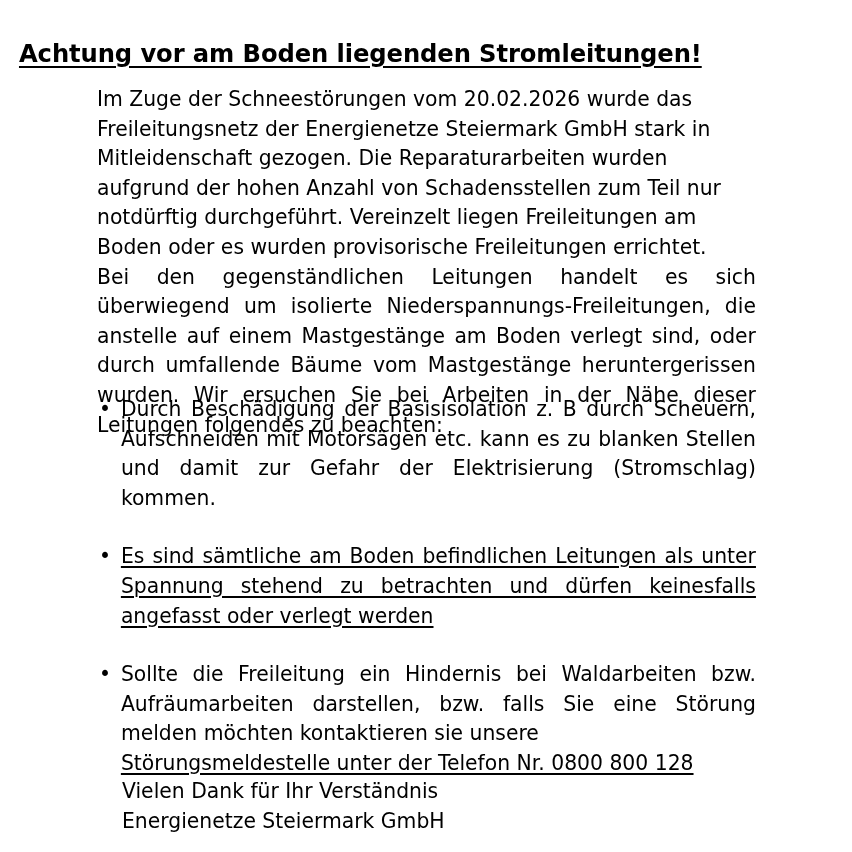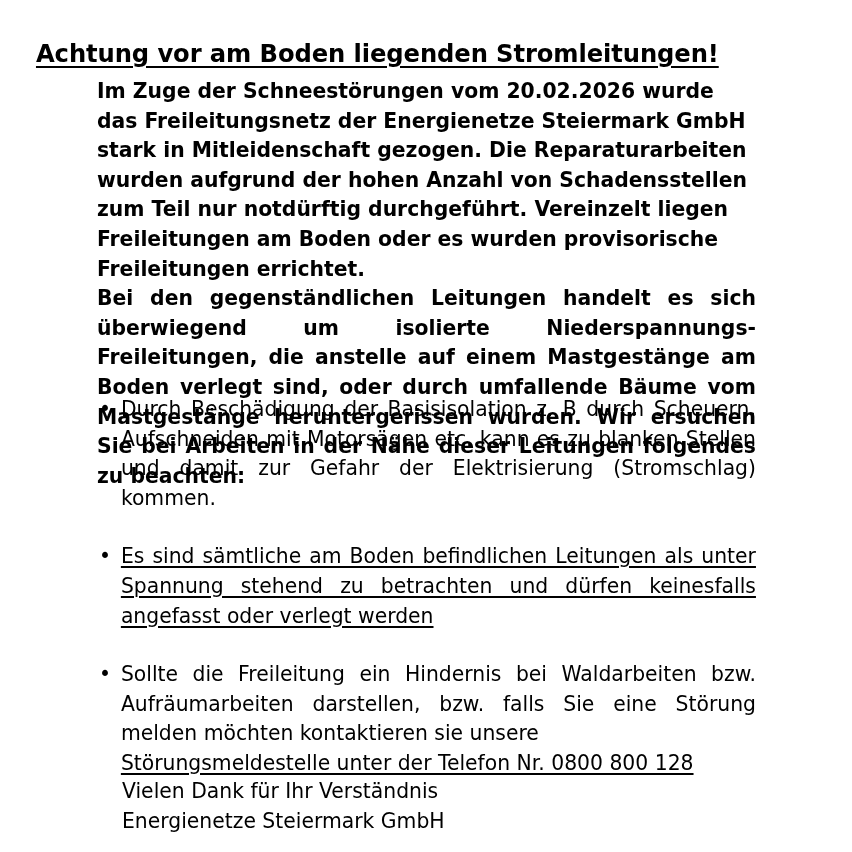--- a/index.html
+++ b/index.html
@@ -22,43 +22,41 @@
     box-sizing: border-box;
   }
 
   
   .title-wrap {
     position: absolute;
     left: 0;
     top: 22px;
     width: 720px;
     text-align: right;
-    padding-left: 17px;
   }
   .doc-title {
     display: inline-block;
     font-size: 25.5px;
     font-weight: bold;
     line-height: 1.15;
     letter-spacing: -0.1px;
     text-decoration: underline;
     text-underline-offset: 4px;
     text-decoration-thickness: 2px;
     white-space: nowrap;
     transform: scaleX(0.95);
     transform-origin: center;
   }
 
   
   .body-block {
     position: absolute;
     left: 97px;
-    top: 76px;
+    top: 84px;
     width: 659px;
-    font-weight: bold;
   }
 
   .para {
     font-size: 21.3px;
     line-height: 29.6px;
     margin: 0;
     transform: scaleX(0.955);
     transform-origin: left top;
     width: 690px;
   }

